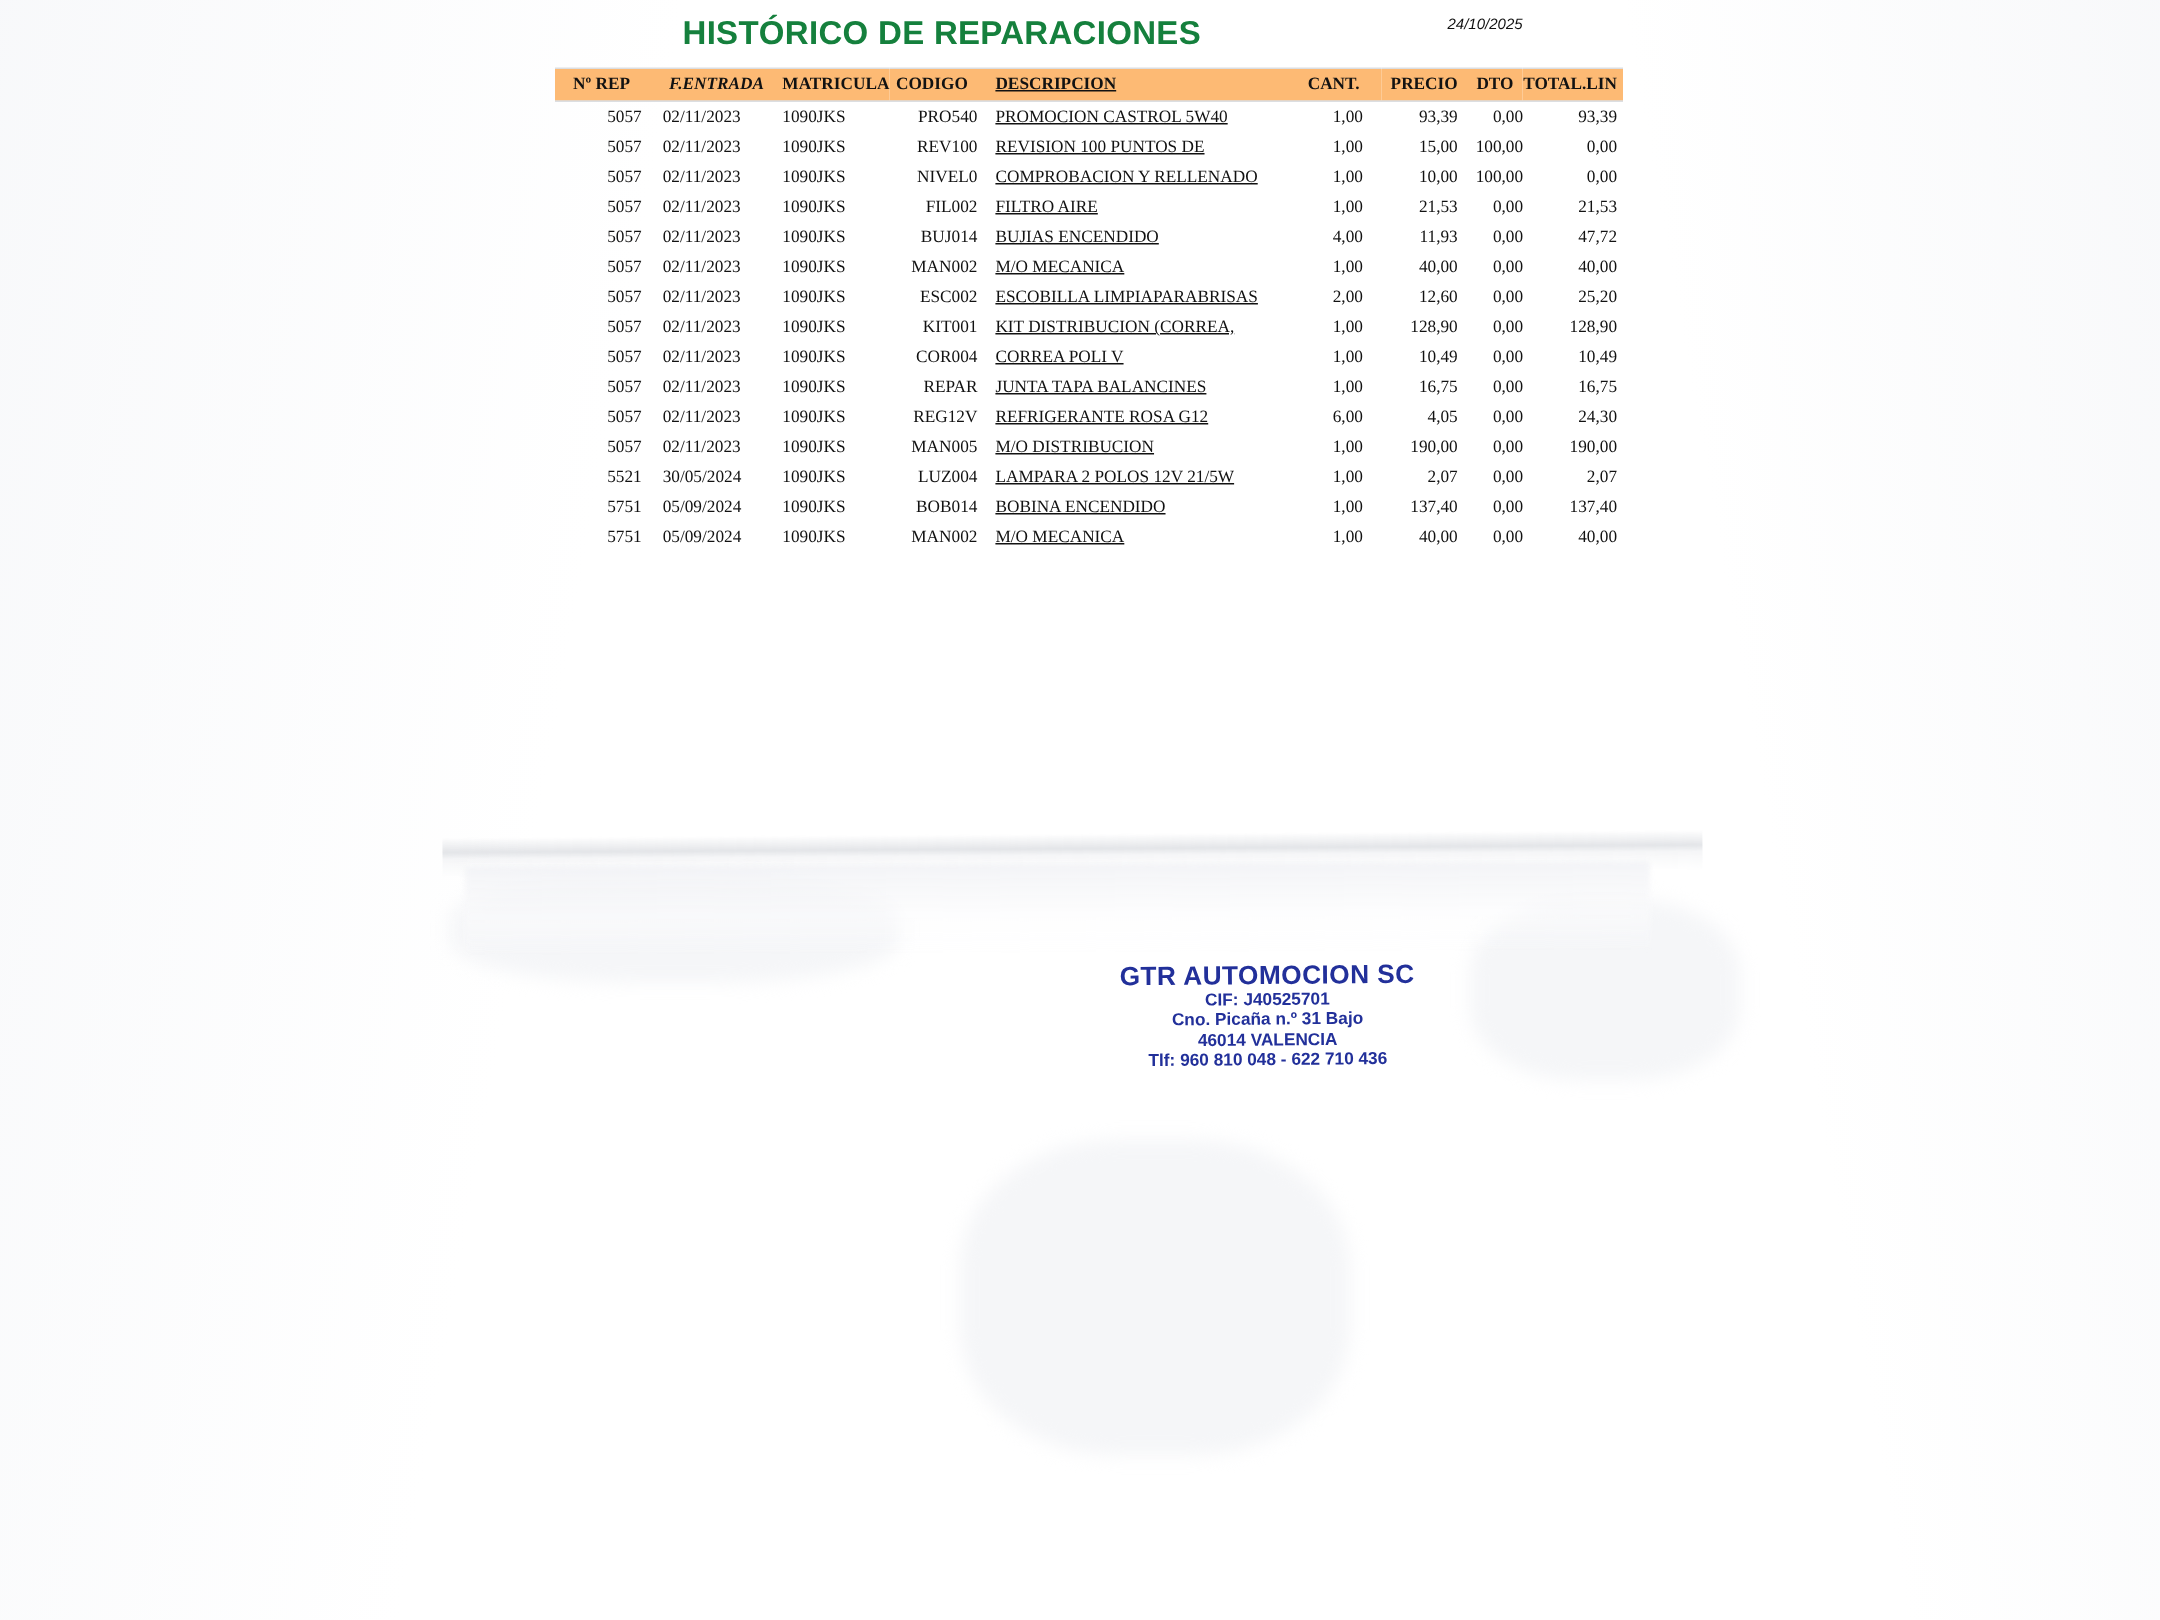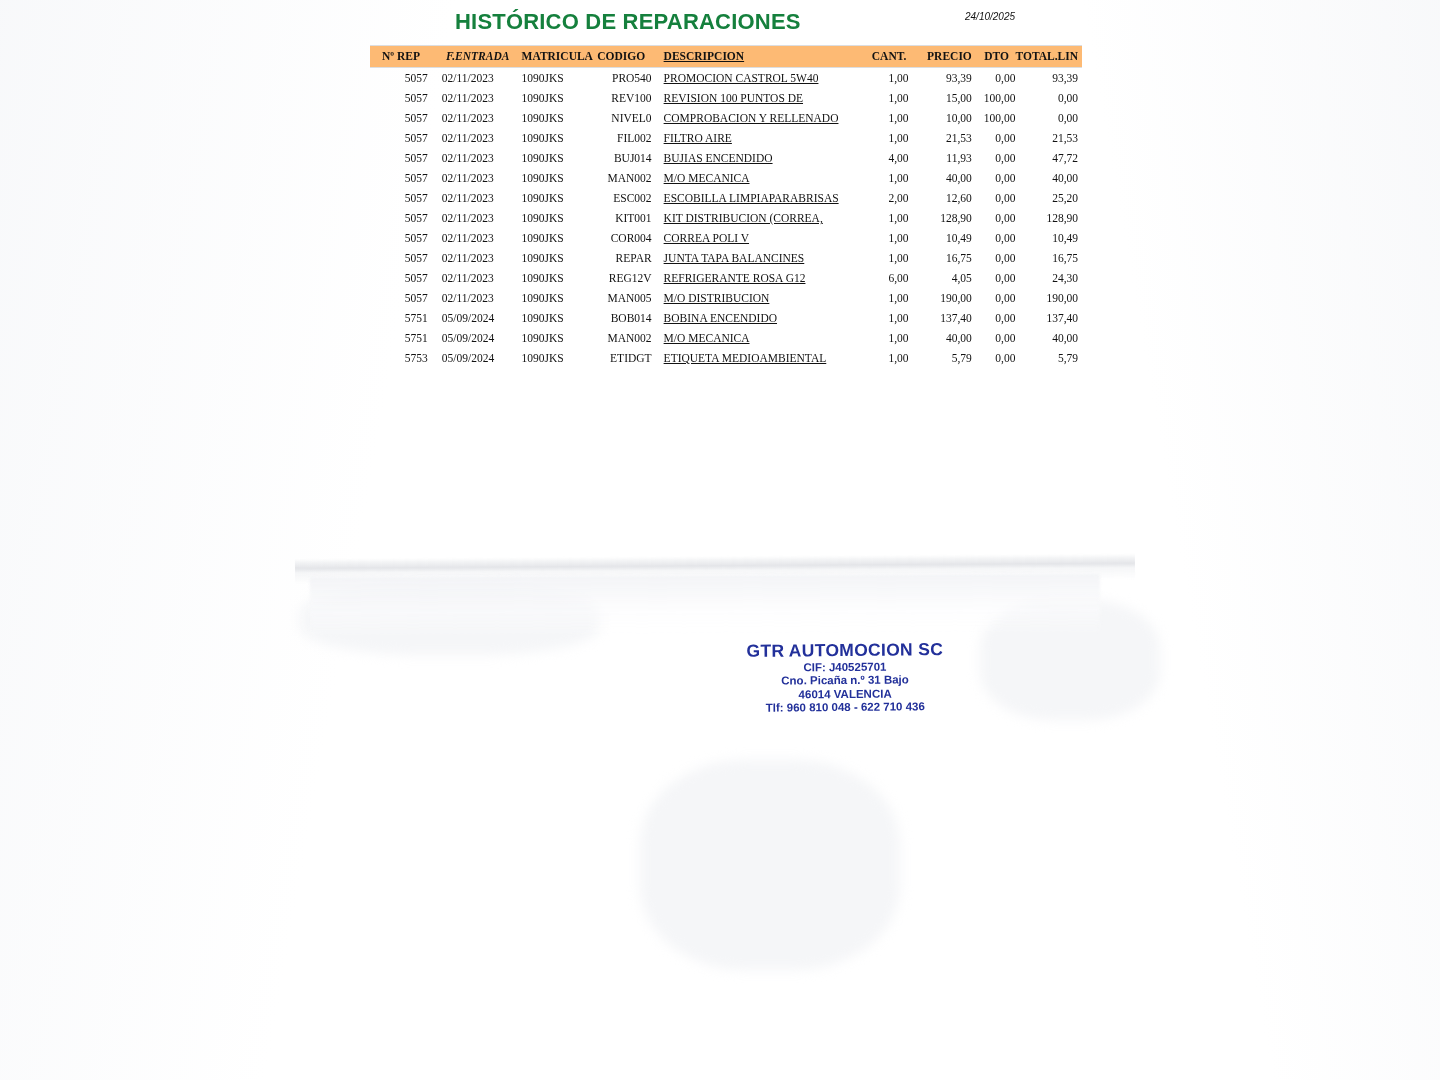--- a/index.html
+++ b/index.html
@@ -311,51 +311,51 @@
           <td class="c-fecha">02/11/2023</td>
           <td class="c-matr">1090JKS</td>
           <td class="c-cod">MAN005</td>
           <td class="c-desc">M/O DISTRIBUCION</td>
           <td class="c-cant">1,00</td>
           <td class="c-precio">190,00</td>
           <td class="c-dto">0,00</td>
           <td class="c-total">190,00</td>
         </tr>
         <tr>
+          <td class="c-rep">5521</td>
+          <td class="c-fecha">30/05/2024</td>
+          <td class="c-matr">1090JKS</td>
+          <td class="c-cod">LUZ004</td>
+          <td class="c-desc">LAMPARA 2 POLOS 12V 21/5W</td>
+          <td class="c-cant">1,00</td>
+          <td class="c-precio">2,07</td>
+          <td class="c-dto">0,00</td>
+          <td class="c-total">2,07</td>
+        </tr>
+        <tr>
           <td class="c-rep">5751</td>
           <td class="c-fecha">05/09/2024</td>
           <td class="c-matr">1090JKS</td>
           <td class="c-cod">BOB014</td>
           <td class="c-desc">BOBINA ENCENDIDO</td>
           <td class="c-cant">1,00</td>
           <td class="c-precio">137,40</td>
           <td class="c-dto">0,00</td>
           <td class="c-total">137,40</td>
         </tr>
         <tr>
           <td class="c-rep">5751</td>
           <td class="c-fecha">05/09/2024</td>
           <td class="c-matr">1090JKS</td>
           <td class="c-cod">MAN002</td>
           <td class="c-desc">M/O MECANICA</td>
           <td class="c-cant">1,00</td>
           <td class="c-precio">40,00</td>
           <td class="c-dto">0,00</td>
           <td class="c-total">40,00</td>
-        </tr>
-        <tr>
-          <td class="c-rep">5753</td>
-          <td class="c-fecha">05/09/2024</td>
-          <td class="c-matr">1090JKS</td>
-          <td class="c-cod">ETIDGT</td>
-          <td class="c-desc">ETIQUETA MEDIOAMBIENTAL</td>
-          <td class="c-cant">1,00</td>
-          <td class="c-precio">5,79</td>
-          <td class="c-dto">0,00</td>
-          <td class="c-total">5,79</td>
         </tr>
       </tbody>
   </table>
 </div>
 
 <div class="stamp" style="color: rgb(34, 48, 154);">
   <div class="s-name">GTR AUTOMOCION SC</div>
   <div class="s-line">CIF: J40525701</div>
   <div class="s-line">Cno. Picaña n.º 31 Bajo</div>
   <div class="s-line">46014 VALENCIA</div>

